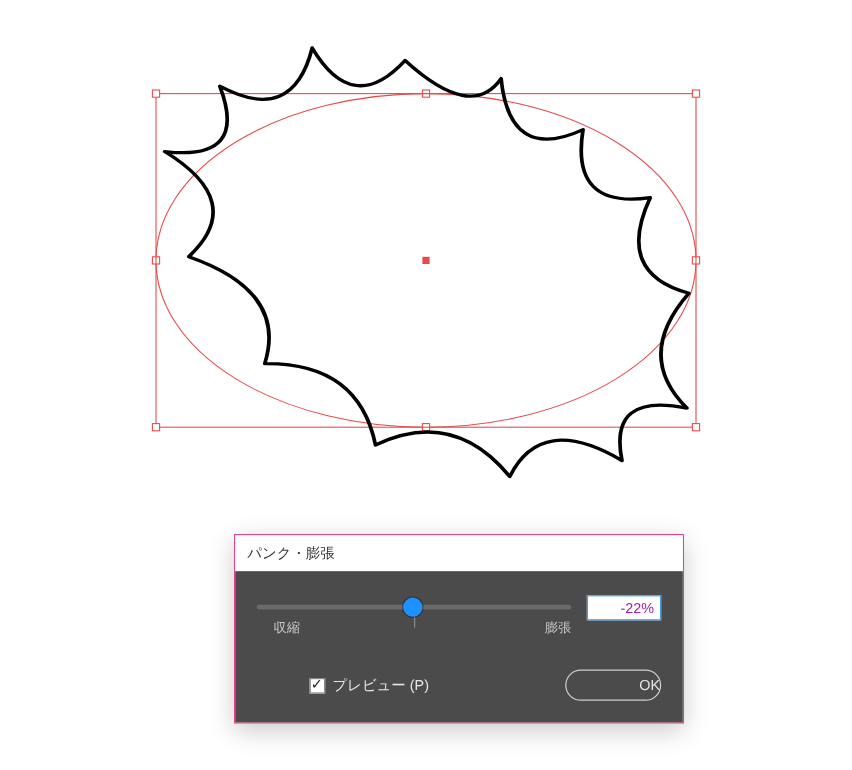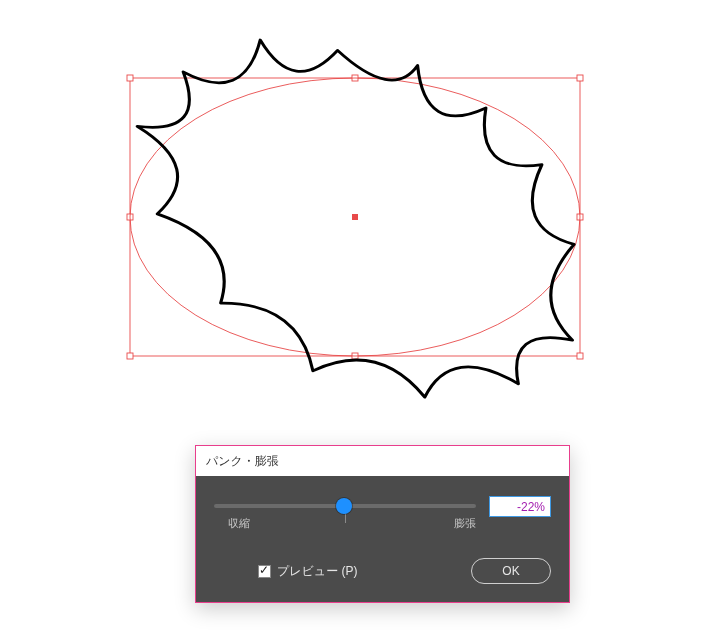--- a/index.html
+++ b/index.html
@@ -139,21 +139,21 @@
   .btn {
     border: 1px solid #cfcfcf;
     background: transparent;
     color: #e6e6e6;
     font-size: 12px;
     padding: 5px 0;
     border-radius: 14px;
     text-align: center;
     cursor: pointer;
   }
-  .btn-ok { width: 80px; }
+  .btn-ok { width: 80px; text-align: right; }
   .btn-cancel { width: 90px; }
 
 </style>
 </head>
 <body>
 
 <svg class="artwork" viewBox="0 0 710 430">
 
   <g>
     <rect x="130" y="78" width="450" height="278" fill="none" stroke="#e84a4a" stroke-width="0.9"></rect>

